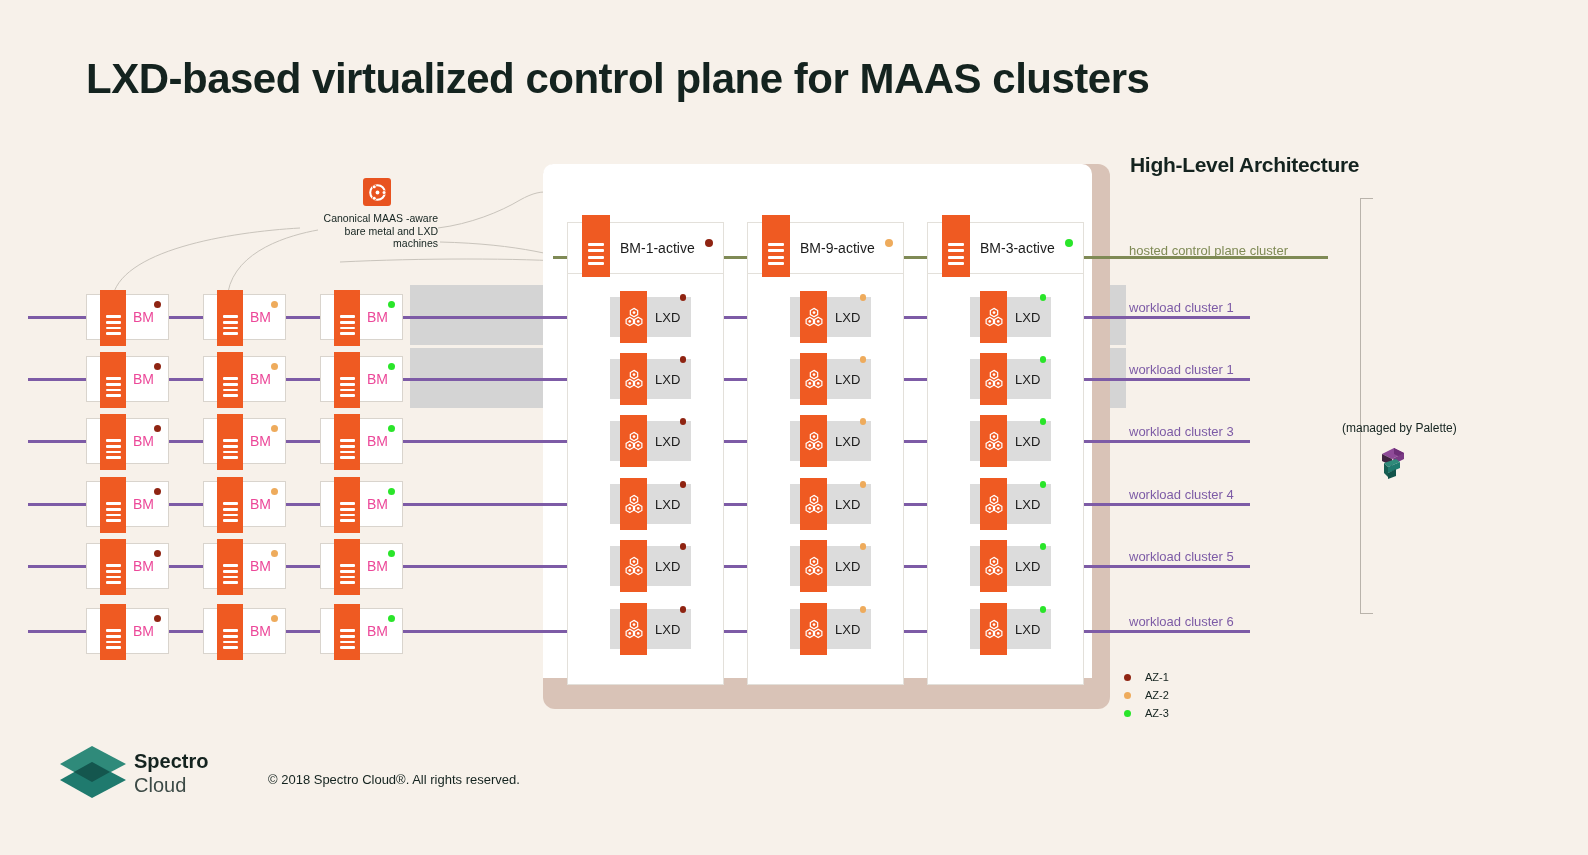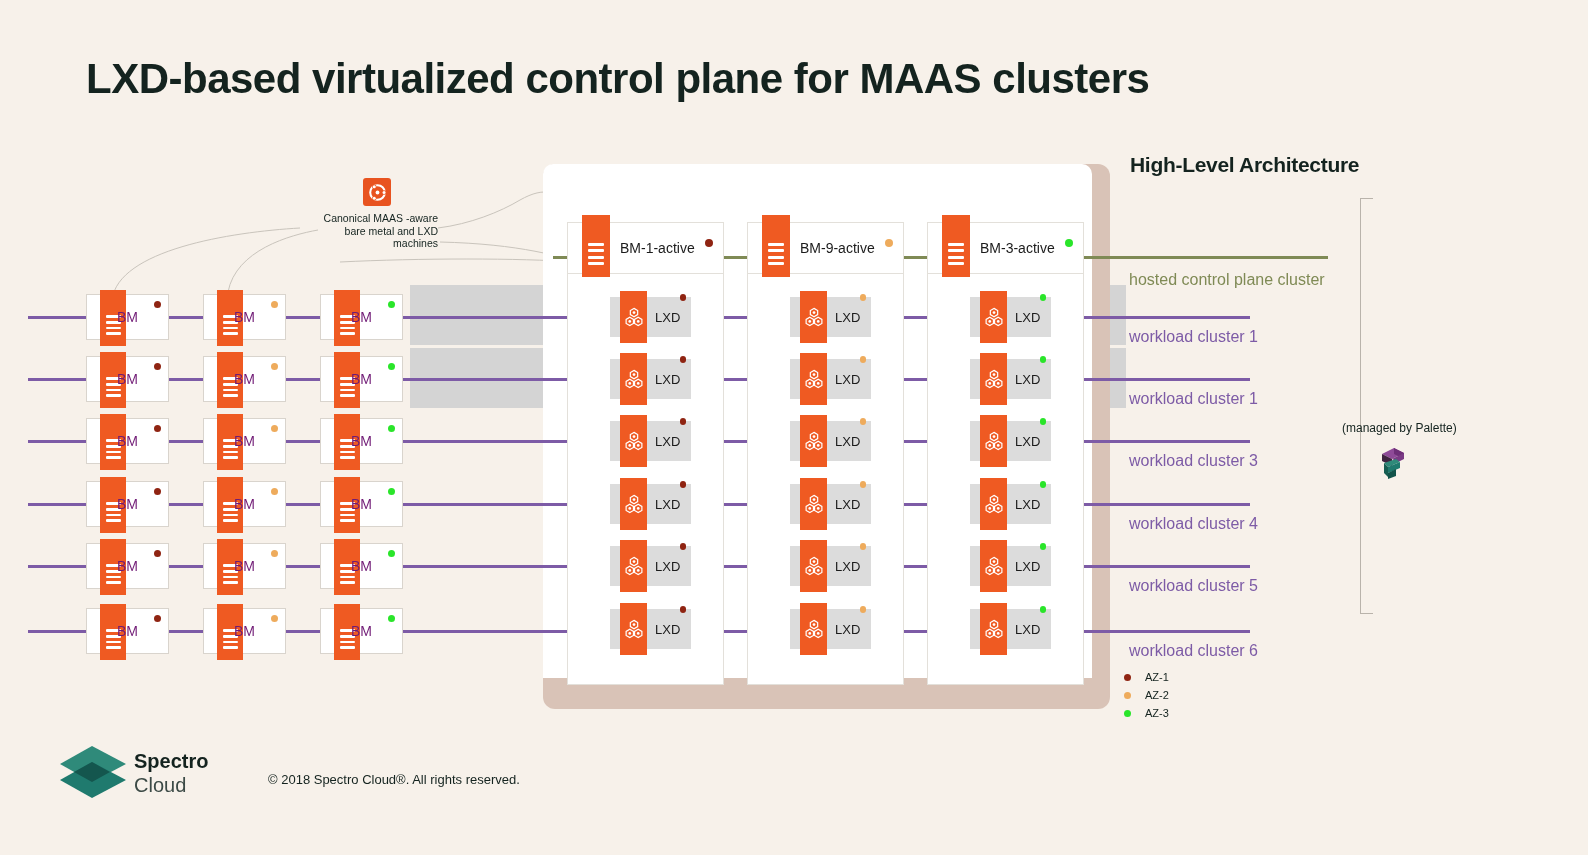--- a/index.html
+++ b/index.html
@@ -49,22 +49,22 @@
     box-sizing:border-box;
   }
   .bm-card .srv{
     position:absolute;left:13px;top:-5px;
     width:26px;height:56px;background:#ef5a22;
     display:flex;flex-direction:column;justify-content:center;
     align-items:center;gap:3px;padding-top:14px;box-sizing:border-box;
   }
   .bm-card .srv i{display:block;width:15px;height:2.6px;background:#fff;border-radius:1px;}
   .bm-card .lbl{
-    position:absolute;left:30px;top:50%;transform:translateY(-50%);
-    font-size:14px;color:#701a75;
+    position:absolute;left:46px;top:50%;transform:translateY(-50%);
+    font-size:14px;color:#ec4899;
   }
   .dot{position:absolute;width:7px;height:7px;border-radius:50%;}
   .bm-card .dot{right:7px;top:6px;}
 
   
   .respool{
     position:absolute;height:60px;background:#d4d4d4;
     display:flex;align-items:center;justify-content:center;
   }
   .respool span{font-size:14.5px;color:#1b1b1b;position:relative;top:-9px;}
@@ -106,21 +106,21 @@
     position:absolute;width:81px;height:40px;background:#dcdcdc;
   }
   .lxd .blk{
     position:absolute;left:10px;top:-6px;width:27px;height:52px;
     background:#ef5a22;display:flex;align-items:center;justify-content:center;
   }
   .lxd .lbl{position:absolute;left:45px;top:50%;transform:translateY(-50%);font-size:13px;color:#1b1b1b;}
   .lxd .dot{right:5px;top:-3px;width:6.5px;height:6.5px;}
 
   
-  .rl{position:absolute;font-size:16px;white-space:nowrap;margin-top:28px;}
+  .rl{position:absolute;font-size:13px;white-space:nowrap;}
   .rl.olive{color:#7f8a55;}
   .rl.purple{color:#7d5ba6;}
 
   
   #bracket{
     position:absolute;left:1360px;top:198px;width:12px;height:414px;
     border-top:1px solid #b9b3ab;border-left:1px solid #b9b3ab;border-bottom:1px solid #b9b3ab;
   }
   #managed-lbl{position:absolute;left:1342px;top:421px;font-size:12px;color:#14231f;white-space:nowrap;}
   #palette-logo{position:absolute;left:1378px;top:446px;width:28px;height:34px;}

